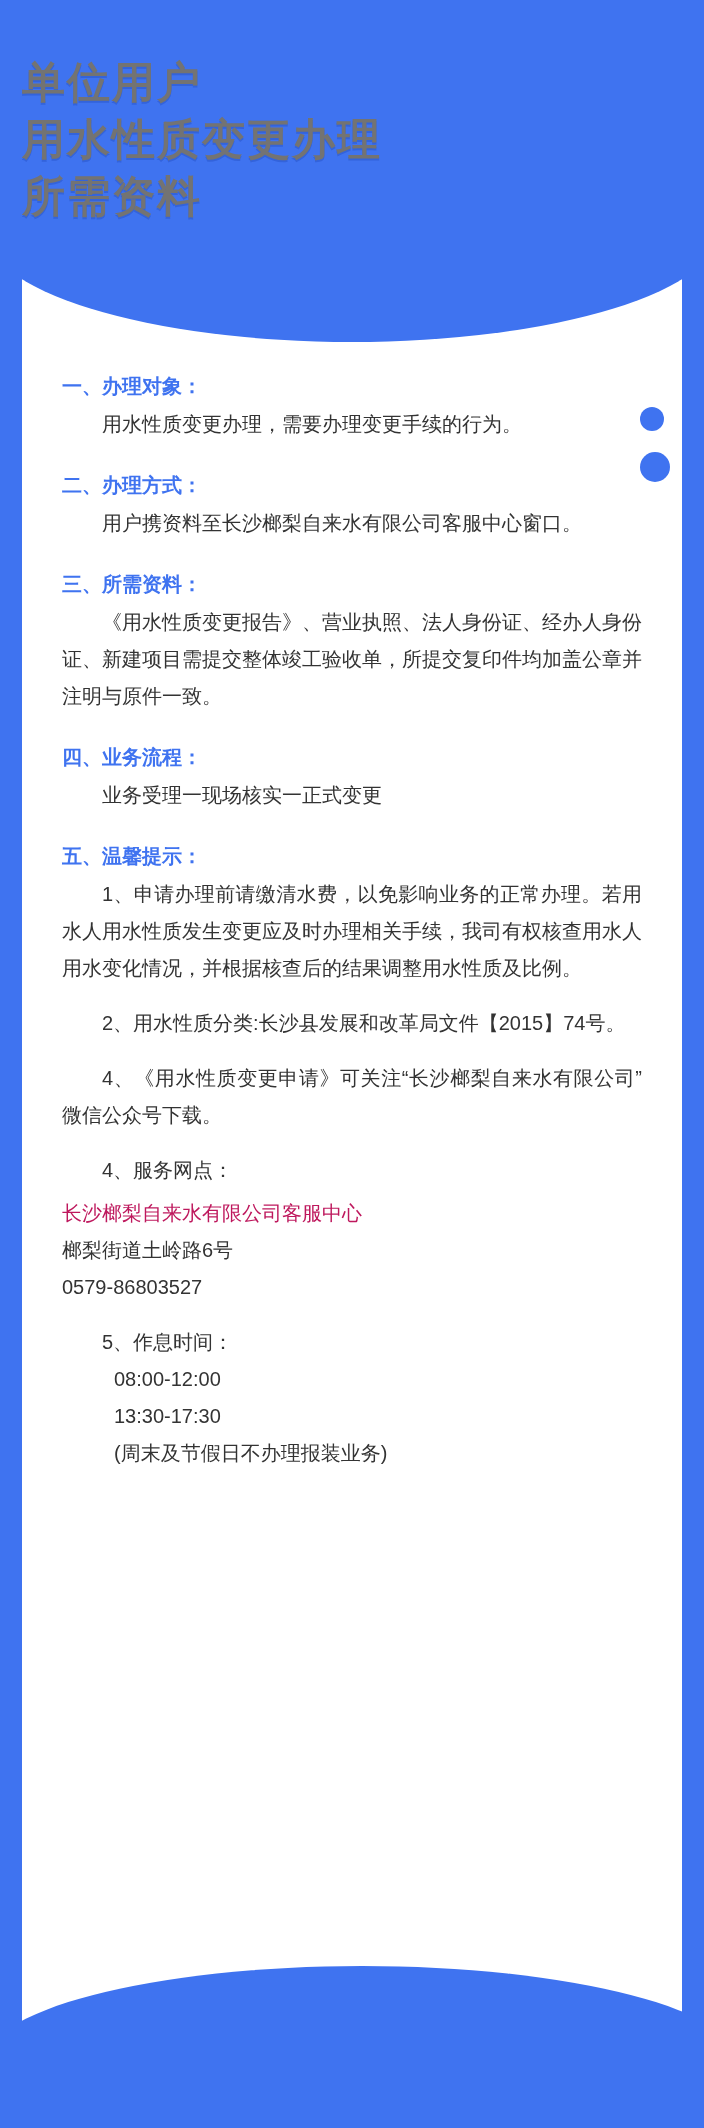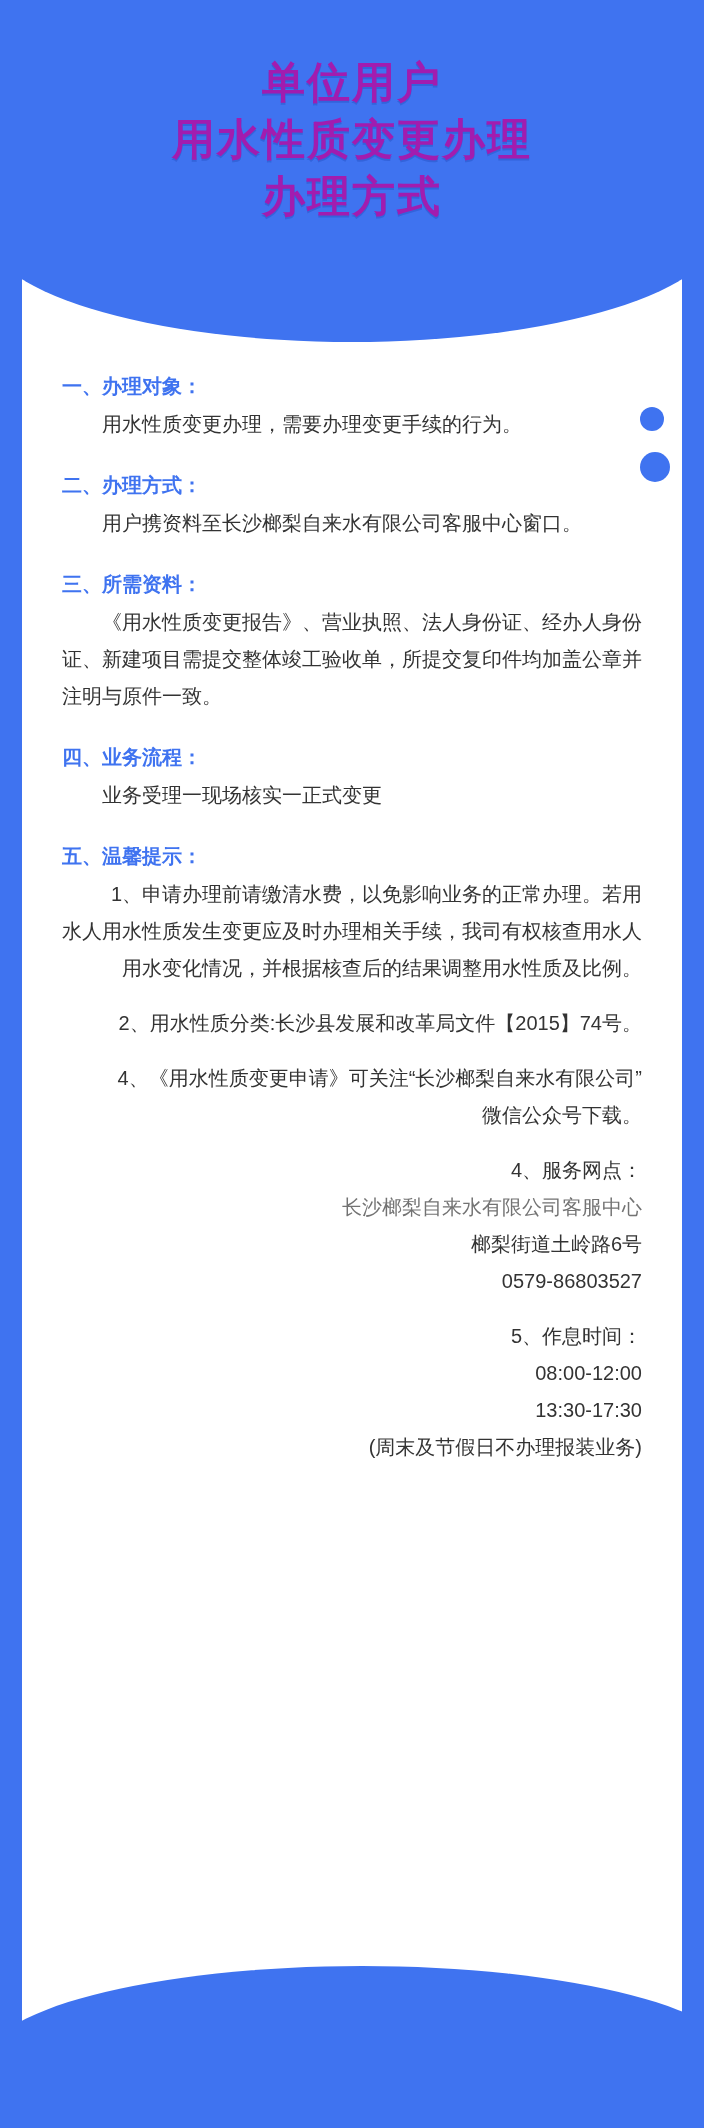--- a/index.html
+++ b/index.html
@@ -53,22 +53,21 @@
     width: 740px;
     height: 520px;
     background: #3f73f0;
     border-radius: 0 0 50% 50% / 0 0 22% 22%;
   }
   .header-title {
     position: absolute;
     left: 0;
     top: 32px;
     width: 660px;
-    text-align: center;
-    color: #a21caf;
+    color: #737373;
     font-size: 43px;
     line-height: 57px;
     font-weight: bold;
     letter-spacing: 2px;
     font-family: "DejaVu Sans", "Liberation Sans", sans-serif;
     text-shadow: 0 2px 0 rgba(30,70,180,0.35);
   }
   .header-title span { display: block; white-space: nowrap; }
 
   
@@ -96,27 +95,28 @@
     line-height: 32px;
     margin-bottom: 4px;
   }
   .sec-body {
     font-size: 20px;
     line-height: 37px;
     color: #333333;
     text-align: justify;
     text-indent: 2em;
   }
-  .para { margin: 0 0 18px 0; text-align: right; }
+  .para { margin: 0 0 18px 0; }
   .para:last-child { margin-bottom: 16px; }
   .link-line {
-    color: #737373;
+    color: #be185d;
     font-size: 20px;
     line-height: 37px;
     text-indent: 0;
+    margin-top: 6px;
   }
   .plain-line {
     font-size: 20px;
     line-height: 37px;
     color: #333333;
     text-indent: 0;
   }
   .indent1 { padding-left: 2em; }
   .indent2 { padding-left: 2.6em; }
 
@@ -135,21 +135,21 @@
 <body>
 
 <div class="page">
   <div class="card">
 
     <div class="header">
       <div class="header-bg"></div>
       <div class="header-title">
         <span>单位用户</span>
         <span>用水性质变更办理</span>
-        <span>办理方式</span>
+        <span>所需资料</span>
       </div>
     </div>
 
     <div class="dot dot-a"></div>
     <div class="dot dot-b"></div>
 
     <div class="content">
 
       <div class="section">
         <div class="sec-title">一、办理对象：</div>

